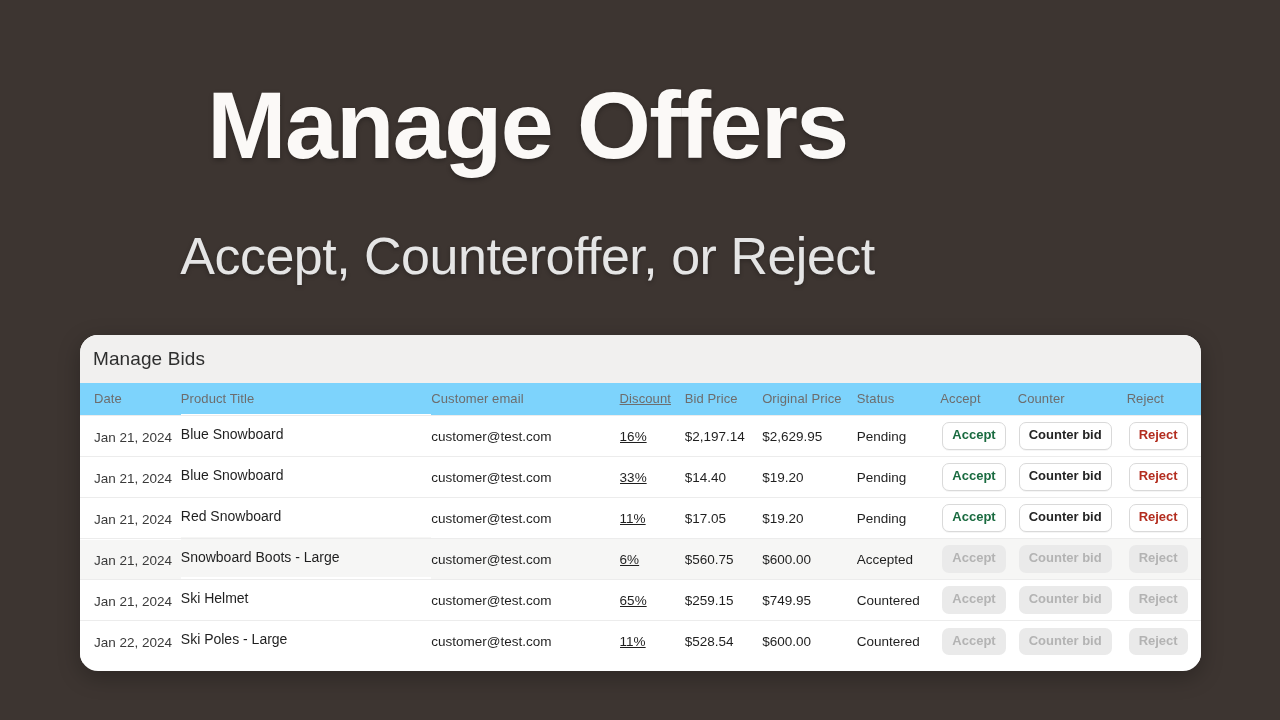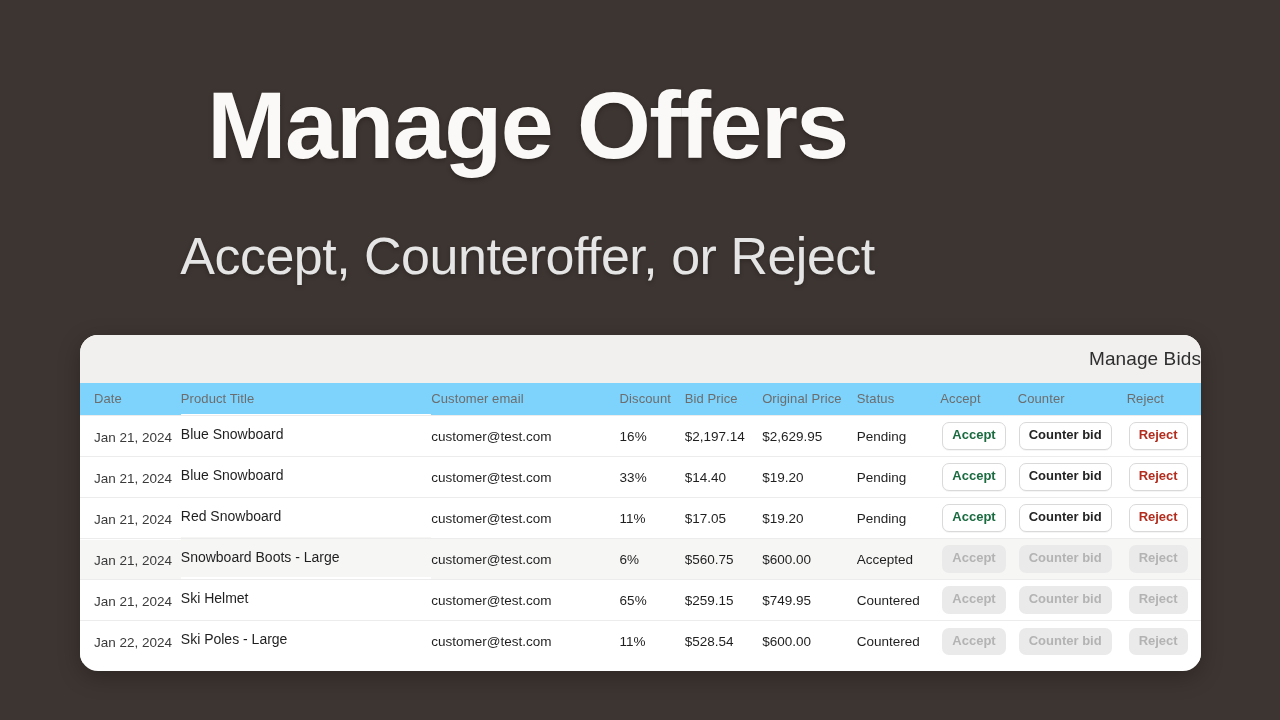--- a/index.html
+++ b/index.html
@@ -54,21 +54,20 @@
     overflow: hidden;
     box-shadow: 0 6px 22px rgba(0,0,0,0.28);
   }
 
   .card-header {
     height: 48px;
     background: #f1f0ef;
     display: flex;
     align-items: center;
     padding: 0 0 0 13px;
-    justify-content: flex-end;
   }
 
   .card-header-title {
     font-size: 19px;
     color: #2e2e2e;
     letter-spacing: 0.1px;
   }
 
   
   .table {
@@ -108,21 +107,21 @@
     vertical-align: middle;
     white-space: nowrap;
     overflow: hidden;
     text-overflow: ellipsis;
   }
 
   
   .c-date    { width: 99px;  padding-left: 14px !important; }
   .c-title   { width: 246px; }
   .c-email   { width: 185px; }
-  .c-disc    { width: 64px;  }
+  .c-disc    { width: 64px; text-decoration: underline;  }
   .c-bid     { width: 76px;  }
   .c-orig    { width: 93px;  }
   .c-status  { width: 82px;  }
   .c-accept  { width: 76px; margin-left: 28px;  }
   .c-counter { width: 107px; }
   .c-reject  { width: 73px;  }
 
   td.c-date {
     font-size: 13.5px;
     color: #3a3a3a;

